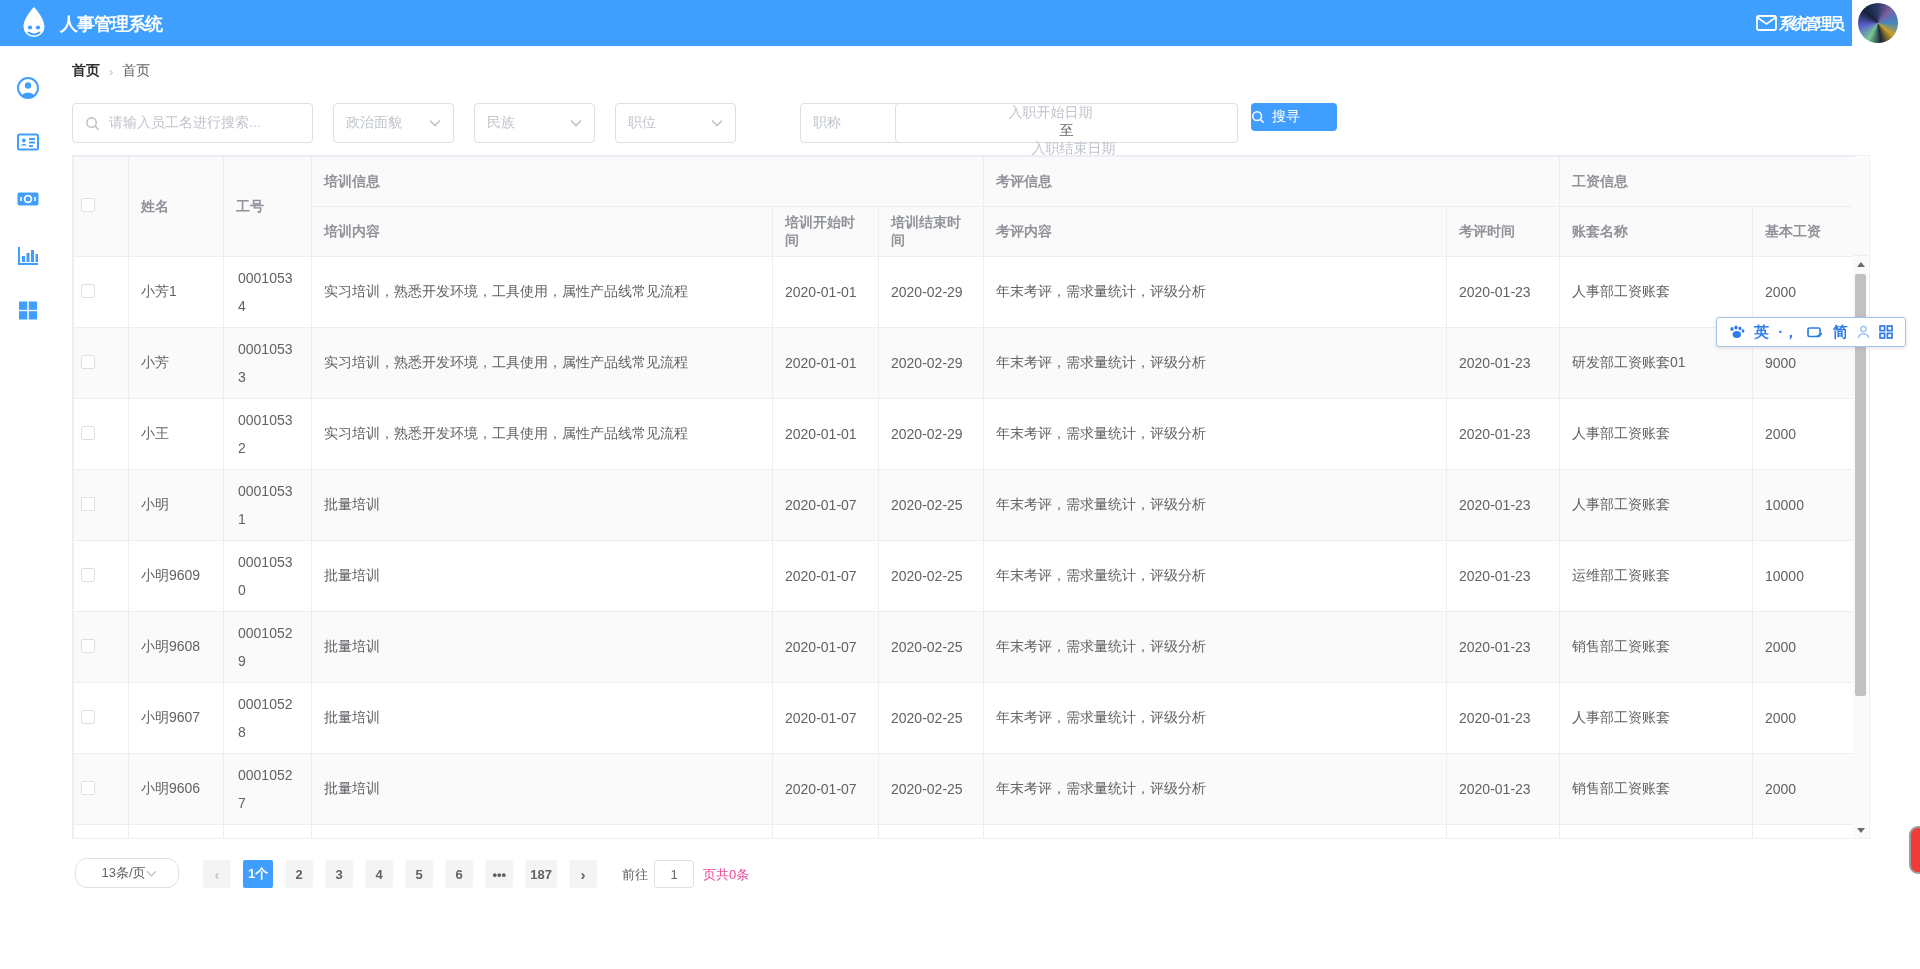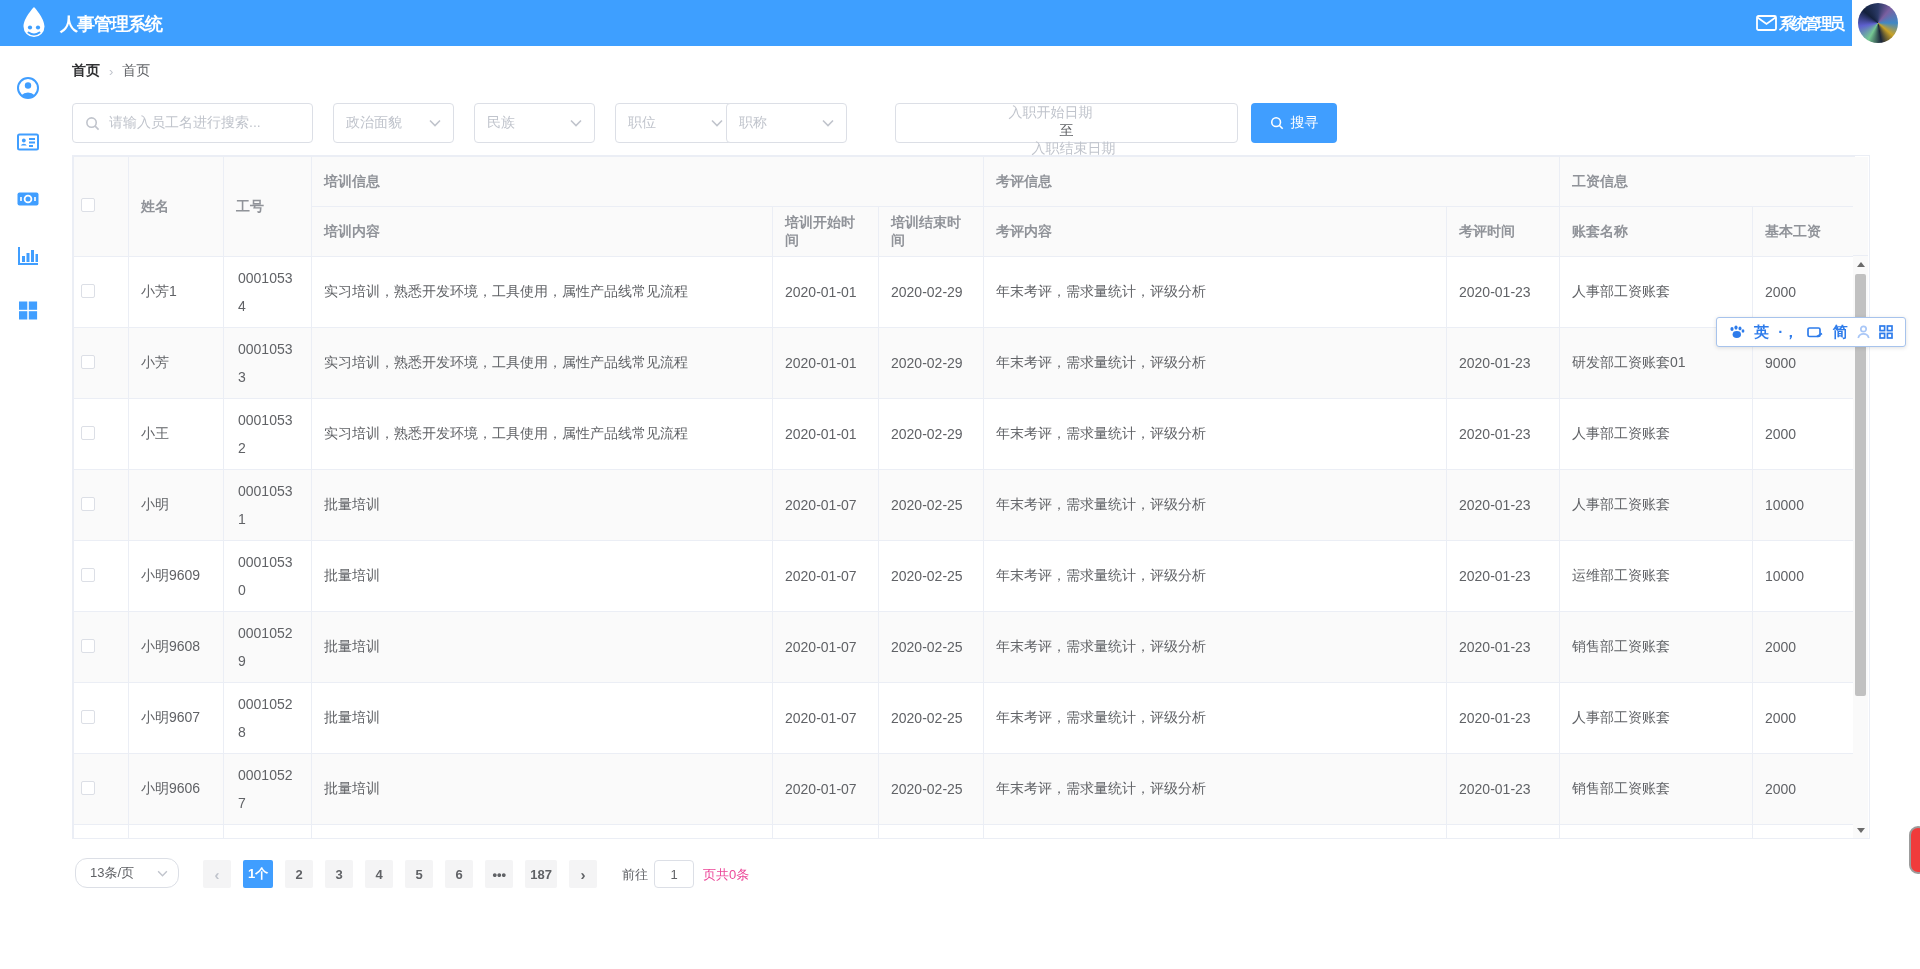--- a/index.html
+++ b/index.html
@@ -29,28 +29,28 @@
   .bc-last { color:#606266; }
 
   
   .fld { top:103px; height:40px; border:1px solid #DCDFE6; border-radius:4px; background:#fff;
          display:flex; align-items:center; padding:0 12px; font-size:14px; color:#C0C4CC; }
   .search-box { left:72px; width:241px; gap:9px; }
   .sel { justify-content:space-between; }
   .sel-1 { left:333px; width:121px; }
   .sel-2 { left:474px; width:121px; }
   .sel-3 { left:615px; width:121px; }
-  .sel-4 { left:726px; width:121px; }
+  .sel-4 { left:800px; width:121px; }
   .daterange { left:895px; width:343px; gap:0;flex-direction:column; }
   .daterange .cal { margin-right:16px; }
   .dr-start { width:116px; }
   .dr-to { color:#606266; width:30px; text-align:center; }
   .dr-end { margin-left:14px; }
-  .search-btn { left:1251px; top:103px; width:86px; height:40px; background:#409EFF; border-radius:4px;
-                display:flex; align-items:center; justify-content:center; gap:7px;
+  .search-btn { left:1251px; top:103px; width:86px; height:28px; background:#409EFF; border-radius:4px;
+                display:flex; align-items:center; justify-content:flex-start; gap:7px;
                 color:#fff; font-size:14px; cursor:pointer; }
 
   
   .table-wrap { left:72px; top:155px; width:1798px; height:684px; border:1px solid #EBEEF5;
                 overflow:hidden; background:#fff; }
   table { border-collapse:collapse; table-layout:fixed; width:1781px; }
   th, td { border:1px solid #EBEEF5; font-size:14px; text-align:left; padding:0 12px; }
   th { background:#FAFAFA; color:#909399; font-weight:700; height:50px; }
   td { color:#606266; height:71px; background:#fff; }
   tbody tr:nth-child(even) td { background:#FAFAFA; }
@@ -76,21 +76,21 @@
   
   .ime { left:1716px; top:317px; width:190px; height:30px; background:#fff;
          border:1px solid #A7C3EC; border-radius:3px; box-shadow:0 1px 4px rgba(0,0,0,.12);
          display:flex; align-items:center; justify-content:space-around; padding:0 7px;
          color:#2E7CEB; font-size:15px; font-weight:700; }
   .ime span { cursor:pointer; display:flex; align-items:center; }
   .ime .dim { color:#A9C7F7; }
 
   
   .page-size { left:75px; top:858px; width:104px; height:30px; border:1px solid #DCDFE6;
-               border-radius:12px; display:flex; align-items:center; justify-content:space-between;
+               border-radius:12px; display:flex; align-items:center; justify-content:center;
                padding:0 10px 0 14px; font-size:13px; color:#606266; background:#fff; cursor:pointer; }
   .pager { left:203px; top:860px; display:flex; gap:12px; align-items:center; }
   .pg-btn { min-width:28px; height:28px; padding:0 5px; background:#F4F4F5; border-radius:2px;
             display:flex; align-items:center; justify-content:center;
             color:#606266; font-size:13px; font-weight:700; cursor:pointer; }
   .pg-btn.active { background:#409EFF; color:#fff; }
   .pg-arrow { font-size:15px; }
   .pg-prev { color:#C0C4CC; }
   .goto-label { left:622px; top:866px; font-size:13px; color:#606266; }
   .goto-input { left:654px; top:860px; width:40px; height:28px; border:1px solid #DCDFE6;

